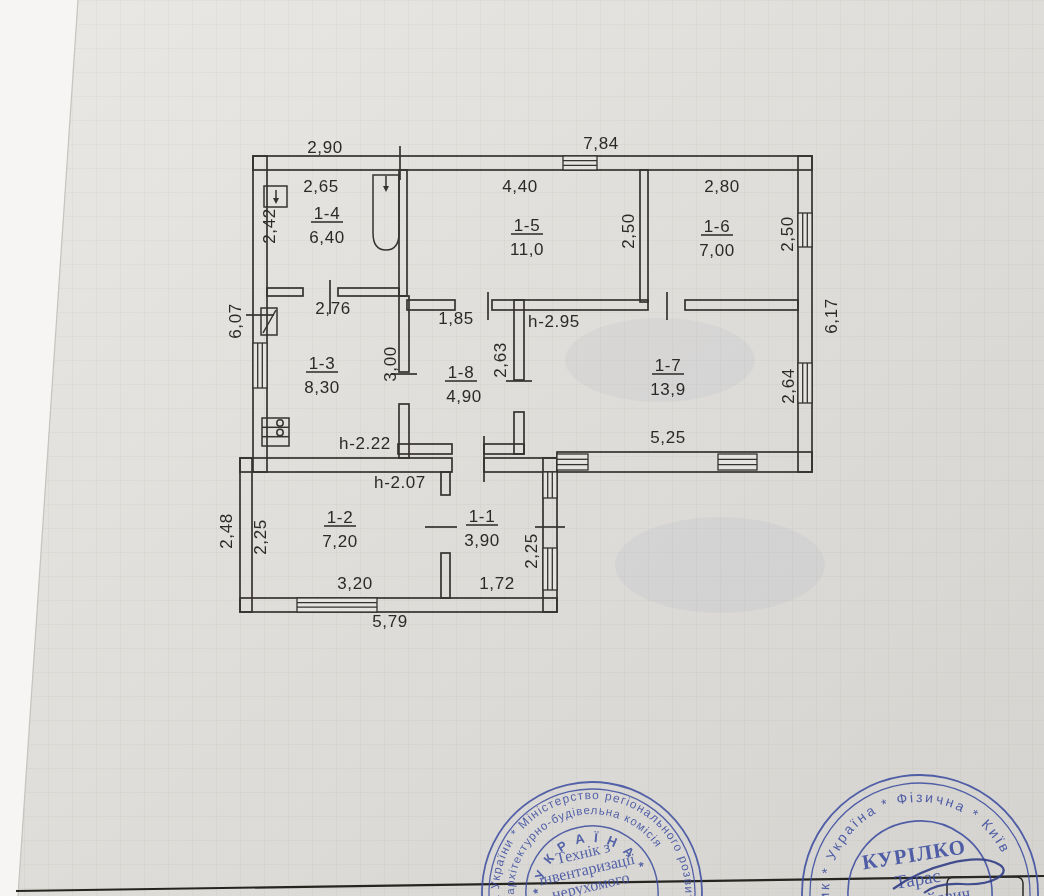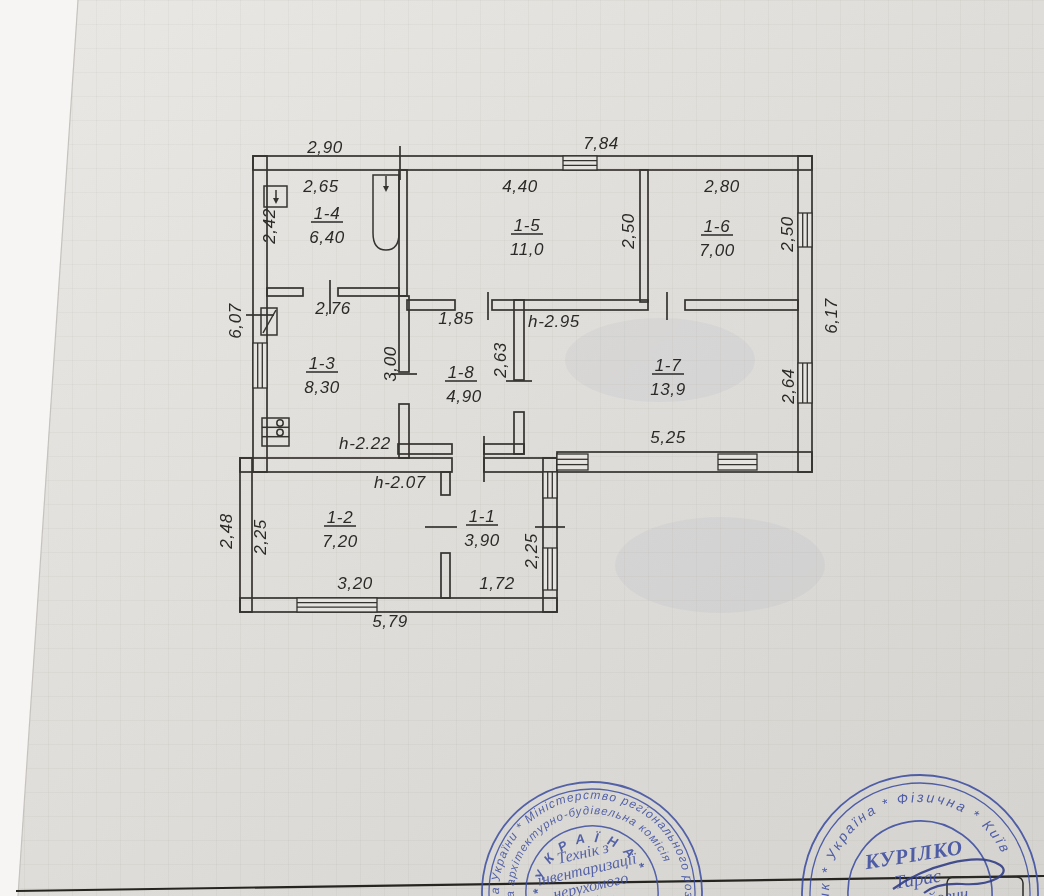--- a/index.html
+++ b/index.html
@@ -2,21 +2,20 @@
 <html><head>
 <meta charset="utf-8">
 <style>
   html,body{margin:0;padding:0;background:#b9b7b3;}
   .page{
     position:relative;
     width:1044px;height:896px;
     overflow:hidden;
     background:#dedcd8;
     font-family:"Liberation Sans", sans-serif;
-    font-style:italic;
   }
   svg{display:block}
   
   text.dim{
     font-family:"Liberation Sans","DejaVu Sans",sans-serif;
     font-size:17px;
     letter-spacing:0.6px;
     fill:#2b2a28;
   }
   

